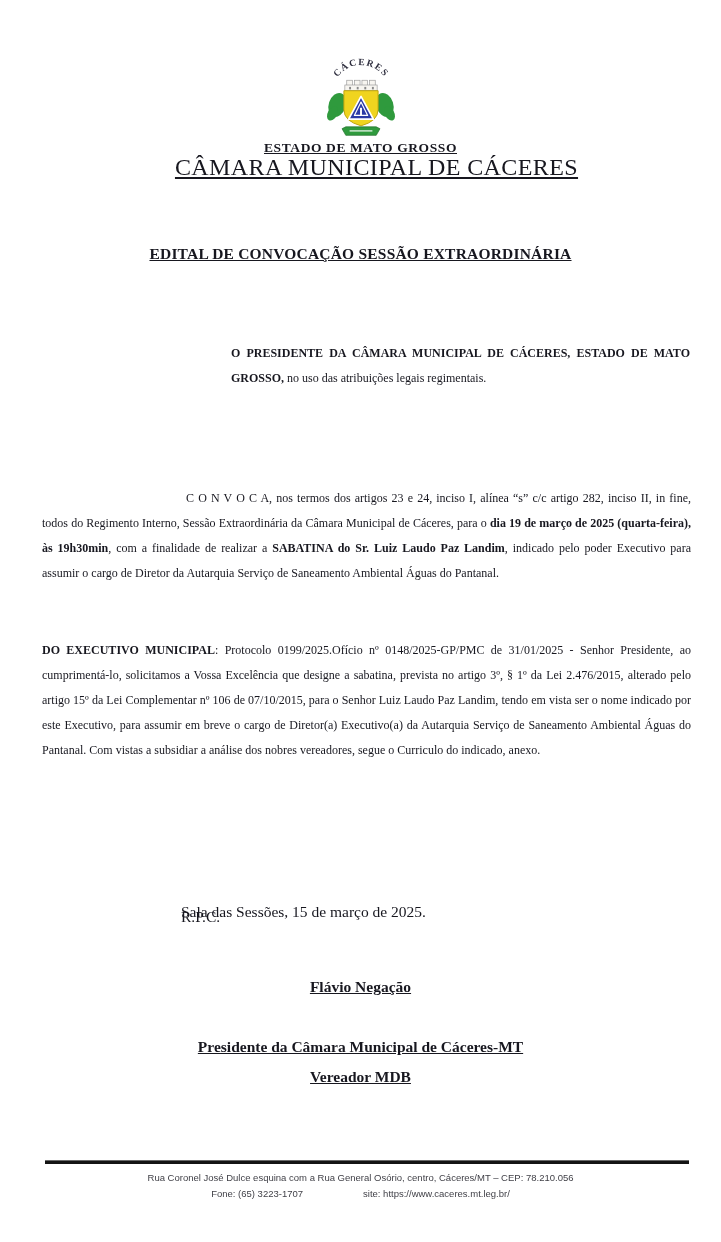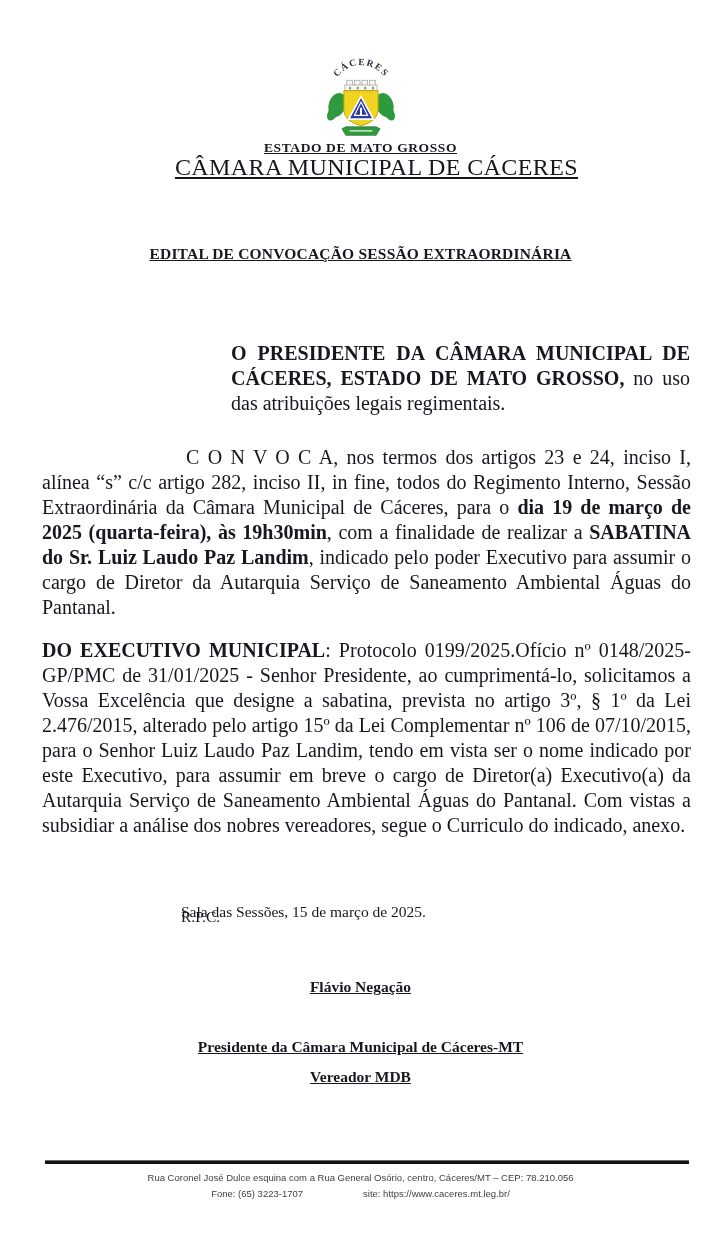--- a/index.html
+++ b/index.html
@@ -17,25 +17,25 @@
   
   .crest{top:47px;left:50%;transform:translateX(-50%);}
   .state-line{top:140px;font-size:13.5px;font-weight:bold;letter-spacing:.6px;}
   .org-line{top:154px;font-size:24px;letter-spacing:.4px;margin-left:16px;}
 
   
   .doc-title{top:245px;font-size:15.5px;font-weight:bold;letter-spacing:.2px;}
 
   
   .para{
-    font-size:20px;line-height:25px;
+    font-size:12px;line-height:25px;
     text-align:justify;
   }
   .preamble{top:341px;left:231px;width:459px;}
-  .convocation{top:445px;left:42px;width:649px;text-indent:144px;}
+  .convocation{top:486px;left:42px;width:649px;text-indent:144px;}
   .executive{top:638px;left:42px;width:649px;}
   .para .b{font-weight:bold;}
 
   .initials{top:869px;left:181px;font-size:15.5px;margin-top:39px;}
   .place-date{top:903px;left:181px;font-size:15.5px;}
 
   
   .sig{font-size:15.5px;font-weight:bold;}
   .sig-name{top:969px;margin-top:9px;}
   .sig-role{top:1038px;}

